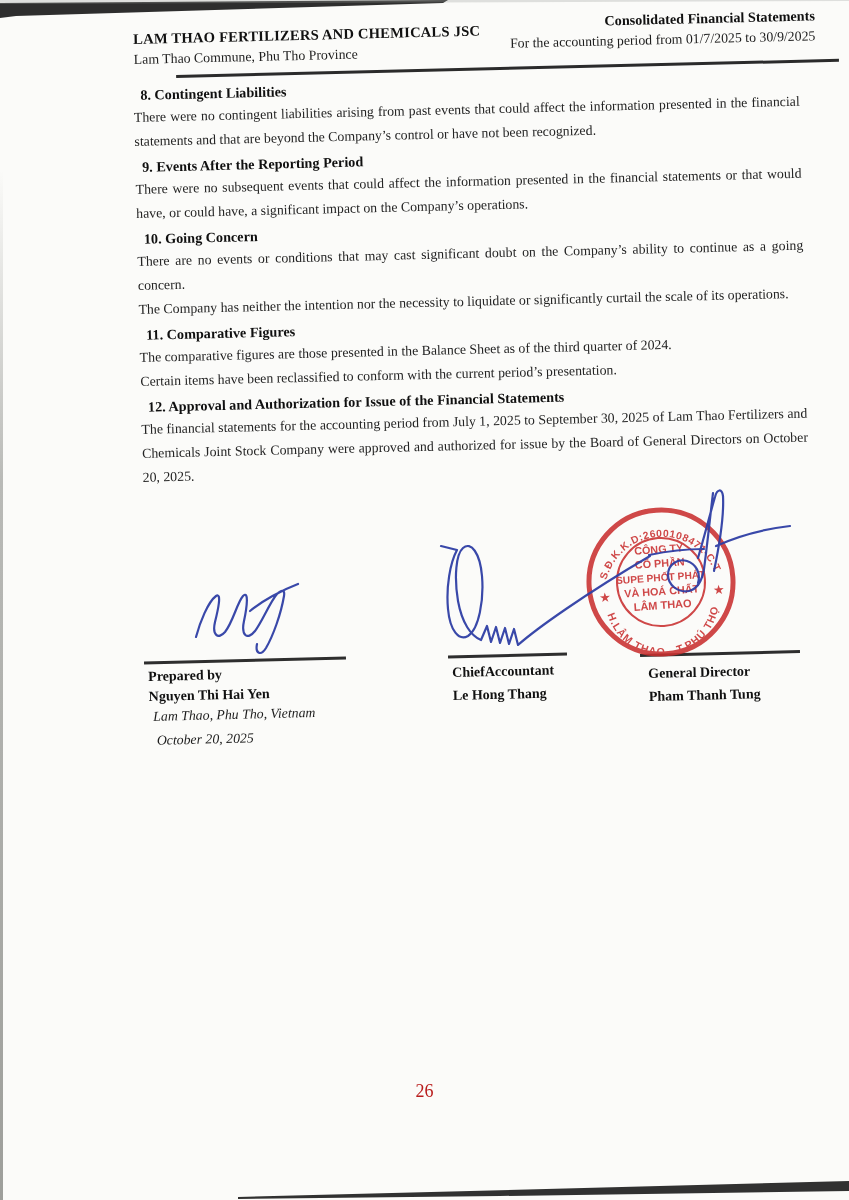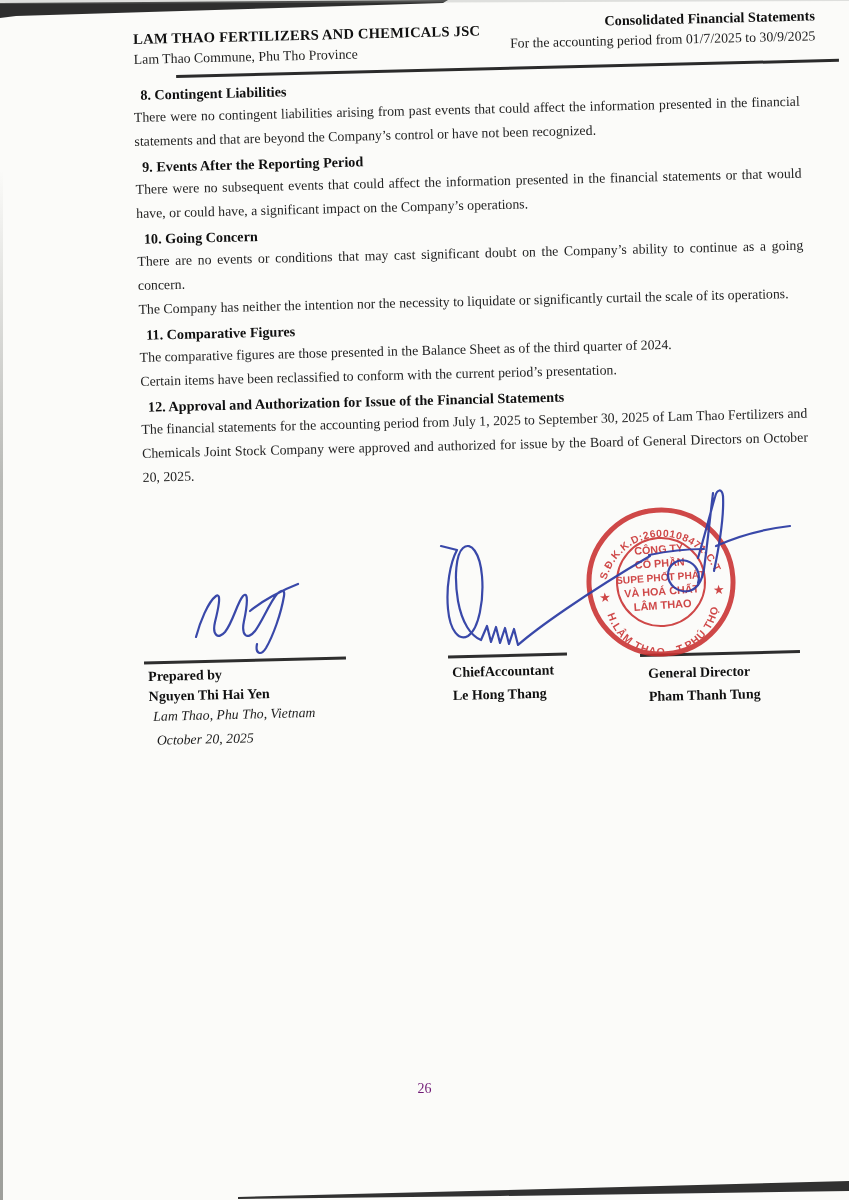--- a/index.html
+++ b/index.html
@@ -51,21 +51,21 @@
     transform:rotate(-4deg);opacity:.88;z-index:5;}
   .stamp text{fill:#c93030;font-family:"Liberation Sans","DejaVu Sans",sans-serif;font-weight:bold;}
   .stamp .arc{font-size:10.3px;letter-spacing:.6px;}
   .stamp .arc-b{font-size:10.6px;letter-spacing:1px;}
   .stamp .ctr{text-anchor:middle;}
   
   .ink{position:absolute;left:0;top:0;z-index:6;}
   .ink path{stroke:#2e3ea4;stroke-width:2.2;fill:none;stroke-linecap:round;stroke-linejoin:round;opacity:.95;}
   
   .pagenum{position:absolute;left:0;top:1081px;width:100%;text-align:center;
-    font-size:14px;color:#701a75;}
+    font-size:18px;color:#b91c1c;}
   
   .artifact{position:absolute;z-index:30;pointer-events:none;}
   .edge-left{left:0;top:170px;width:3px;height:1030px;
     background:linear-gradient(to bottom,rgba(140,144,140,0),rgba(120,122,118,.5) 30%,rgba(95,97,92,.6));}
 </style>
 </head>
 <body>
 
 <div class="sheet">
 

